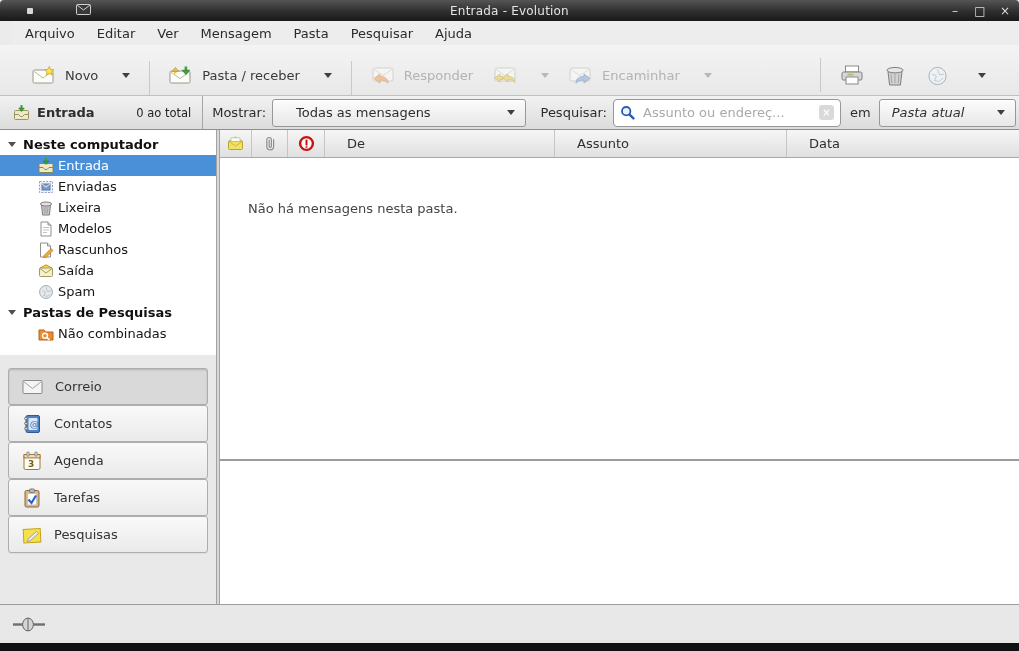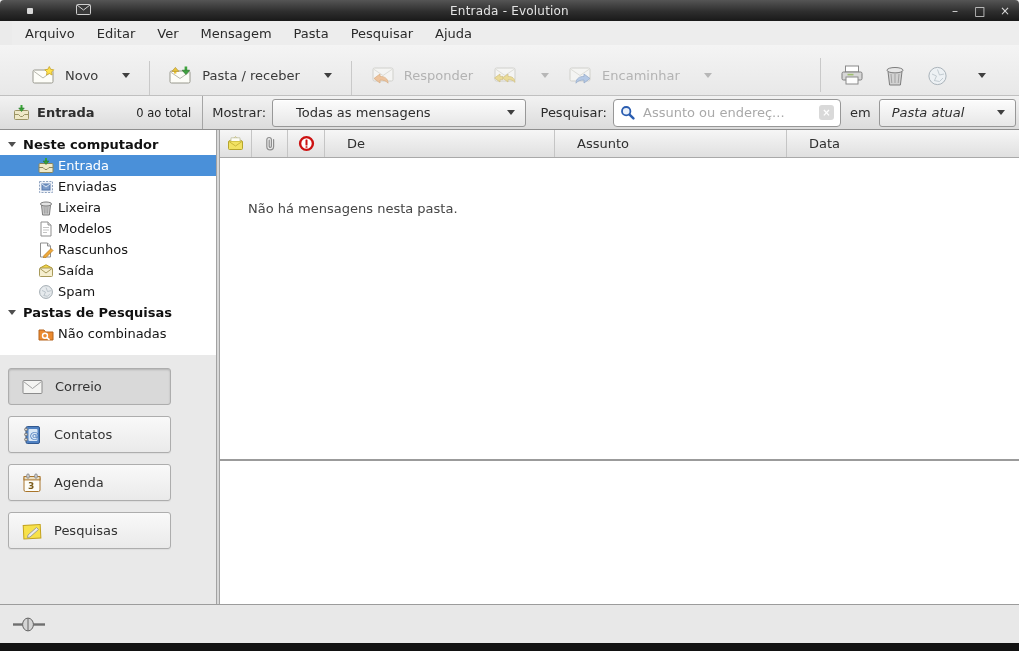--- a/index.html
+++ b/index.html
@@ -59,21 +59,21 @@
 
   
   .tree{left:0;top:130px;width:216px;height:260px;background:#fff;border-bottom:1px solid #bdbdbd;padding-top:4px;}
   .sect{height:21px;display:flex;align-items:center;gap:7px;padding-left:8px;font-weight:bold;color:#111;}
   .exp{width:0;height:0;border-left:4.5px solid transparent;border-right:4.5px solid transparent;border-top:5.5px solid #4f4f4f;}
   .titem{height:21px;display:flex;align-items:center;gap:4px;padding-left:38px;color:#151515;}
   .titem.selected{background:#4a90d9;color:#fff;}
   .vdivider{left:216px;top:130px;width:4px;height:474px;background:#d8d8d8;border-left:1px solid #a3a3a3;border-right:1px solid #a3a3a3;}
 
   .switcher{left:0;top:355px;width:216px;height:249px;background:#e9e9e9;padding:13px 0 0 8px;}
-  .sw-btn{width:163px;height:37px;margin-bottom:11px;border:1px solid #adadad;border-radius:3px;
+  .sw-btn{width:200px;height:37px;margin-bottom:0;border:1px solid #adadad;border-radius:3px;
     background:linear-gradient(#f9f9f9,#eaeaea);display:flex;align-items:center;gap:12px;padding-left:13px;
     box-sizing:border-box;color:#333;box-shadow:0 1px 1px rgba(0,0,0,.05);}
   .sw-btn.active{background:#d9d9d9;box-shadow:inset 0 1px 2px rgba(0,0,0,.18);}
 
   
   .list-header{left:220px;top:130px;width:799px;height:28px;background:linear-gradient(#f6f6f6,#e0e0e0);
     border-bottom:1px solid #a9a9a9;display:grid;grid-template-columns:32px 36px 37px 230px 232px 1fr;}
   .lh-cell{border-right:1px solid #c5c5c5;display:flex;align-items:center;justify-content:center;}
   .lh-cell.text{justify-content:flex-start;padding-left:22px;color:#2f2f2f;}
   .lh-cell:last-child{border-right:none;}
@@ -374,20 +374,31 @@
           <rect x="4.8" y="1" width="2.4" height="4.2" rx="1.1" fill="#dadada" stroke="#8a8a8a"></rect>
           <rect x="12.8" y="1" width="2.4" height="4.2" rx="1.1" fill="#dadada" stroke="#8a8a8a"></rect>
           <text x="6" y="15.5" font-size="9" font-weight="bold" fill="#7a5c1a" font-family="DejaVu Sans">3</text>
         </svg>
     </span>
     <span>Agenda</span>
   </div>
   <div class="sw-btn">
     <span>
       <svg width="20" height="20" viewBox="0 0 20 20">
+          <rect x="3" y="2.5" width="14" height="16.5" rx="1.5" fill="#d9b684" stroke="#8a6a3a"></rect>
+          <rect x="5.5" y="5.5" width="9" height="11.5" fill="#fff" stroke="#c2c2c2"></rect>
+          <rect x="7.5" y="1" width="5" height="3.4" rx="1" fill="#bdbdbd" stroke="#777"></rect>
+          <path d="M6.5 11.5l3 3.5 4.5-7.5" stroke="#2f62c4" stroke-width="2.2" fill="none"></path>
+        </svg>
+    </span>
+    <span>Tarefas</span>
+  </div>
+  <div class="sw-btn">
+    <span>
+      <svg width="20" height="20" viewBox="0 0 20 20">
           <rect x="1.5" y="4" width="17" height="13.5" fill="#f7e14b" stroke="#c3a21d" transform="rotate(-3 10 10)"></rect>
           <path d="M6 14 14.5 6.5l2 2L8 16l-2.6.6z" fill="#ececec" stroke="#8f8f8f" stroke-width=".8"></path>
         </svg>
     </span>
     <span>Pesquisas</span>
   </div>
 </div>
 
 <div class="abs list-header">
   <div class="lh-cell">

